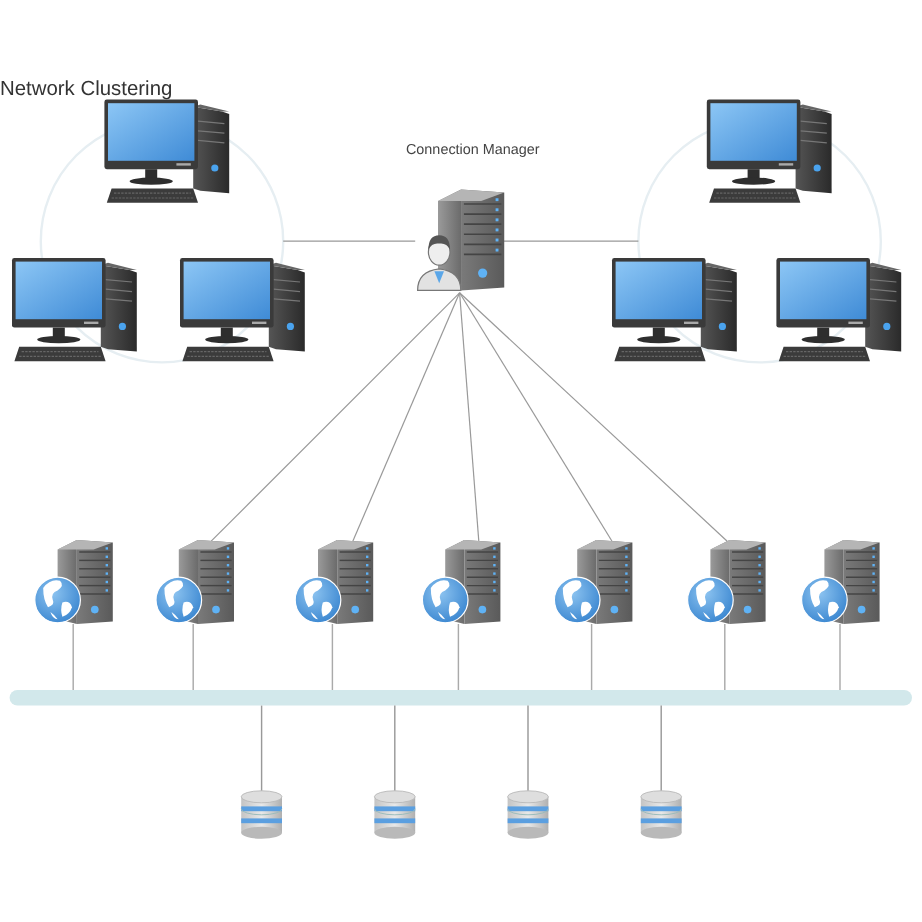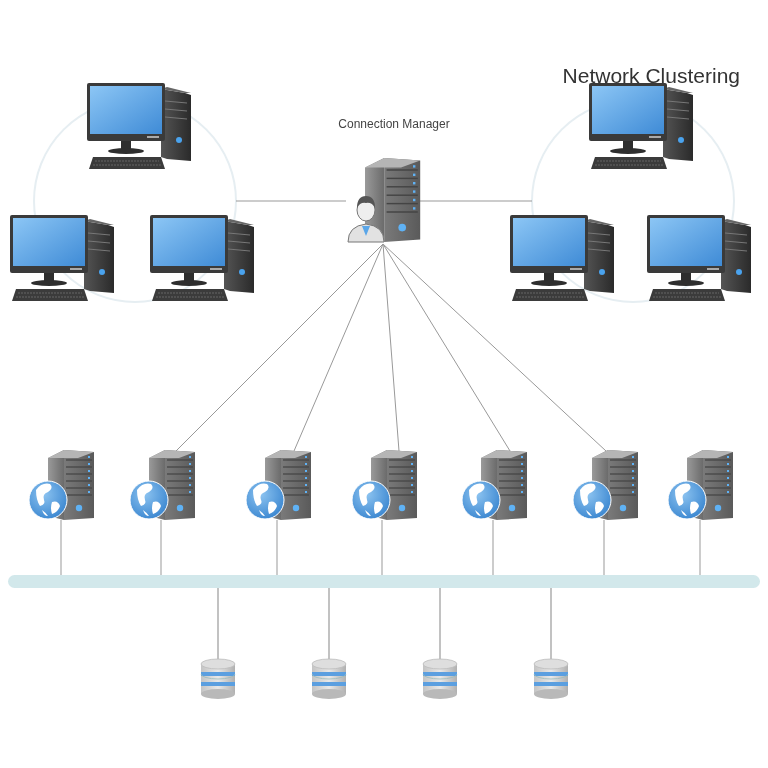--- a/index.html
+++ b/index.html
@@ -1,18 +1,18 @@
 <!DOCTYPE html>
 <html><head>
 <meta charset="utf-8">
 <style>
   html, body { margin:0; padding:0; background:#ffffff; }
   body { width:768px; height:768px; position:relative; overflow:hidden; font-family:"Liberation Sans", sans-serif; }
   #canvas { position:absolute; left:0; top:0; width:768px; height:768px; }
-  .title { position:absolute; left:0; width:740px; top:64px; text-align:right; font-size:21px; color:#333; }
+  .title { position:absolute; left:0; width:740px; top:64px; text-align:left; font-size:17px; color:#333; }
   .subtitle { position:absolute; left:0; width:788px; top:117px; text-align:center; font-size:12px; color:#444; }
 </style>
 </head>
 <body>
 
 <svg id="canvas" width="768" height="768" viewBox="0 0 768 768" xmlns="http://www.w3.org/2000/svg">
   <defs>
     <linearGradient id="screenGrad" x1="0" y1="0" x2="1" y2="1">
       <stop offset="0" stop-color="#8cc6f5"></stop>
       <stop offset="1" stop-color="#3f8bd6"></stop>

